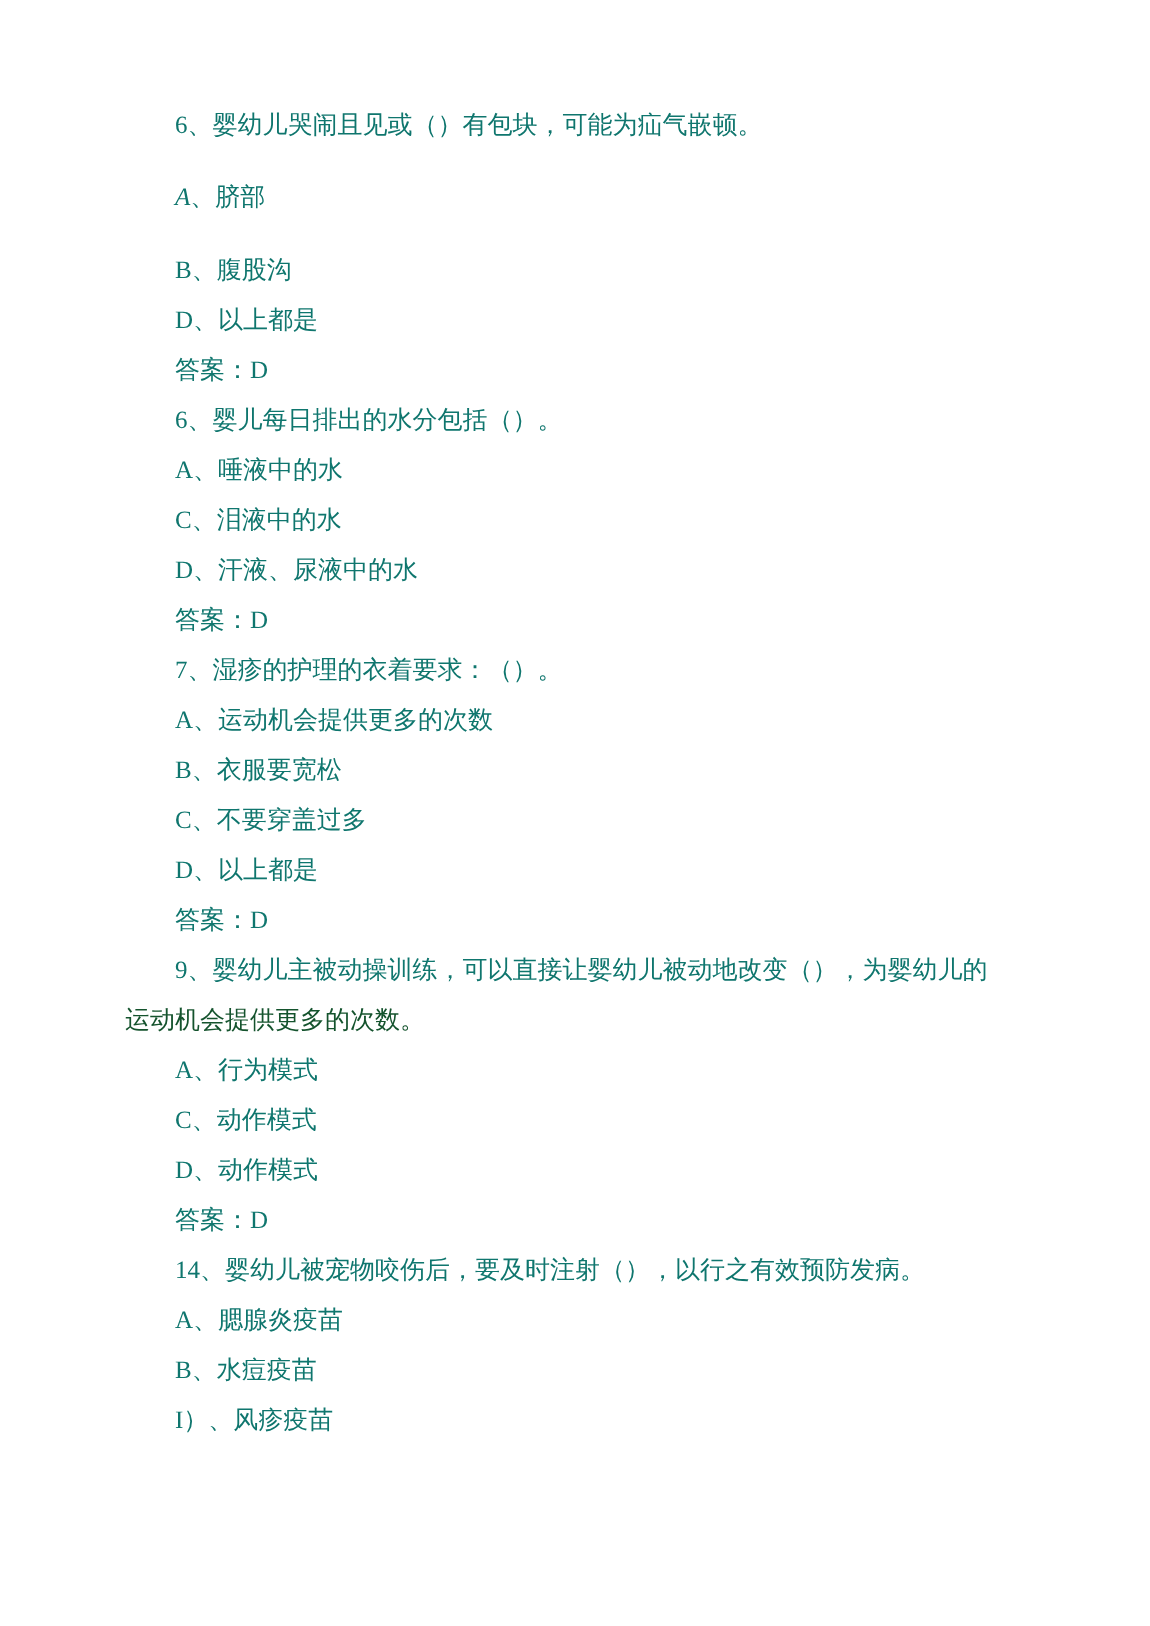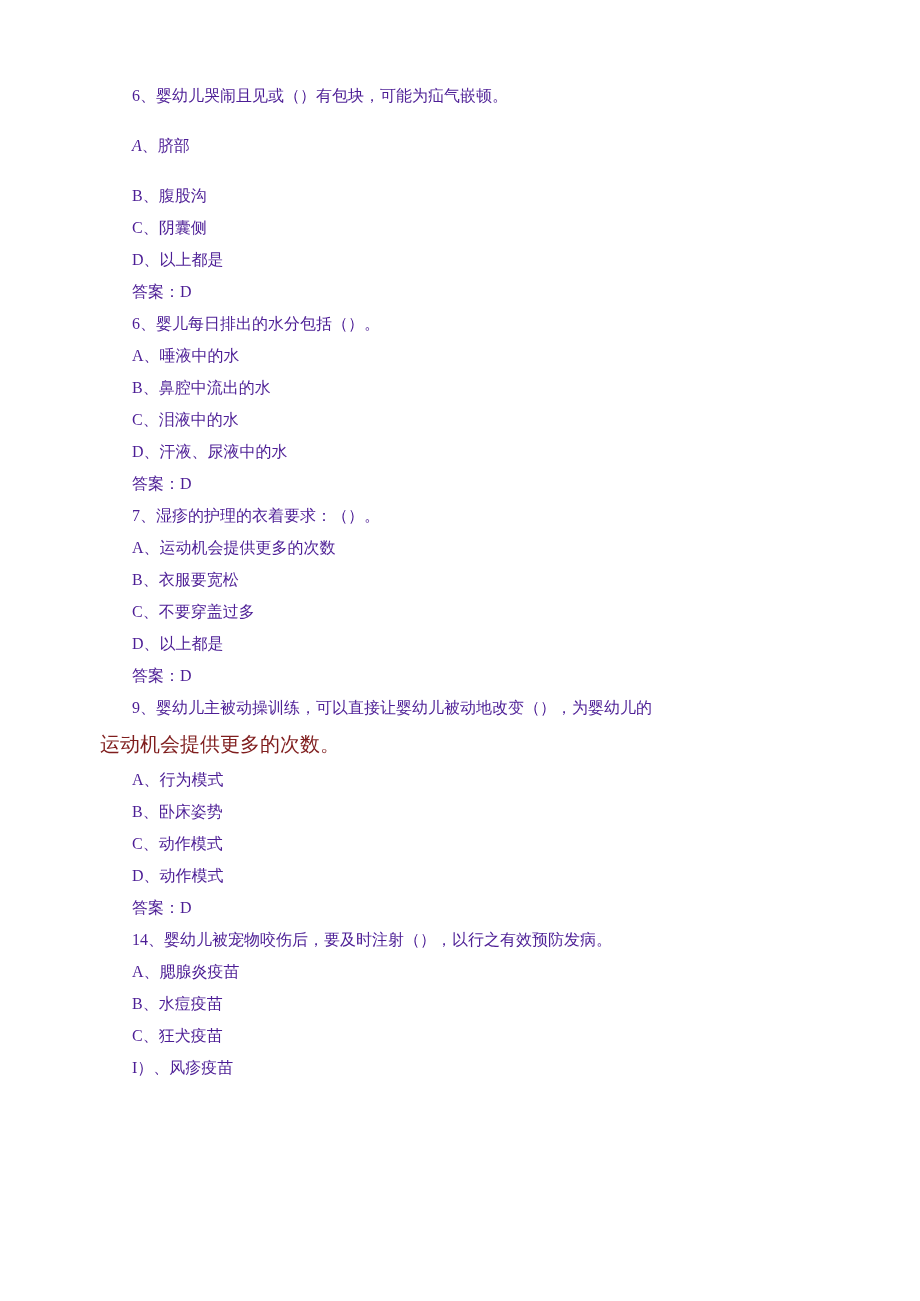--- a/index.html
+++ b/index.html
@@ -8,76 +8,72 @@
     background: #ffffff;
     font-family: "SimSun", "宋体", serif;
     width: 920px;
   }
   .page {
     padding: 80px 100px 60px 100px;
     box-sizing: border-box;
     width: 920px;
   }
   .line {
-    font-size: 16px;
+    font-size: 20px;
     line-height: 2.0;
-    color: #4c1d95;
+    color: #0f766e;
     text-indent: 2em;
     white-space: normal;
   }
   .line-noindent {
     font-size: 20px;
     line-height: 2.0;
-    color: #7f1d1d;
+    color: #14532d;
     text-indent: 0;
     margin-top: 12px;
   }
   .first-question {
     margin-bottom: 18px;
   }
   .option-a-italic {
     font-style: italic;
     font-family: "SimSun", "宋体", serif;
   }
 </style>
 </head>
 <body>
 
 <div class="page">
 
   <div class="line first-question">6、婴幼儿哭闹且见或（）有包块，可能为疝气嵌顿。</div>
   <div class="line first-question"><span class="option-a-italic">A</span><span>、脐部</span></div>
   <div class="line">B、腹股沟</div>
-  <div class="line">C、阴囊侧</div>
   <div class="line">D、以上都是</div>
   <div class="line">答案：D</div>
 
   <div class="line">6、婴儿每日排出的水分包括（）。</div>
   <div class="line">A、唾液中的水</div>
-  <div class="line">B、鼻腔中流出的水</div>
   <div class="line">C、泪液中的水</div>
   <div class="line">D、汗液、尿液中的水</div>
   <div class="line">答案：D</div>
 
   <div class="line">7、湿疹的护理的衣着要求：（）。</div>
   <div class="line">A、运动机会提供更多的次数</div>
   <div class="line">B、衣服要宽松</div>
   <div class="line">C、不要穿盖过多</div>
   <div class="line">D、以上都是</div>
   <div class="line">答案：D</div>
 
   <div>
     <span class="line" style="display:inline;text-align:right;">　　9、婴幼儿主被动操训练，可以直接让婴幼儿被动地改变（），为婴幼儿的</span><br>
     <span class="line-noindent">运动机会提供更多的次数。</span>
   </div>
   <div class="line">A、行为模式</div>
-  <div class="line">B、卧床姿势</div>
   <div class="line">C、动作模式</div>
   <div class="line">D、动作模式</div>
   <div class="line">答案：D</div>
 
   <div class="line">14、婴幼儿被宠物咬伤后，要及时注射（），以行之有效预防发病。</div>
   <div class="line">A、腮腺炎疫苗</div>
   <div class="line">B、水痘疫苗</div>
-  <div class="line">C、狂犬疫苗</div>
   <div class="line">I）、风疹疫苗</div>
 
 </div>
 
 </body></html>

